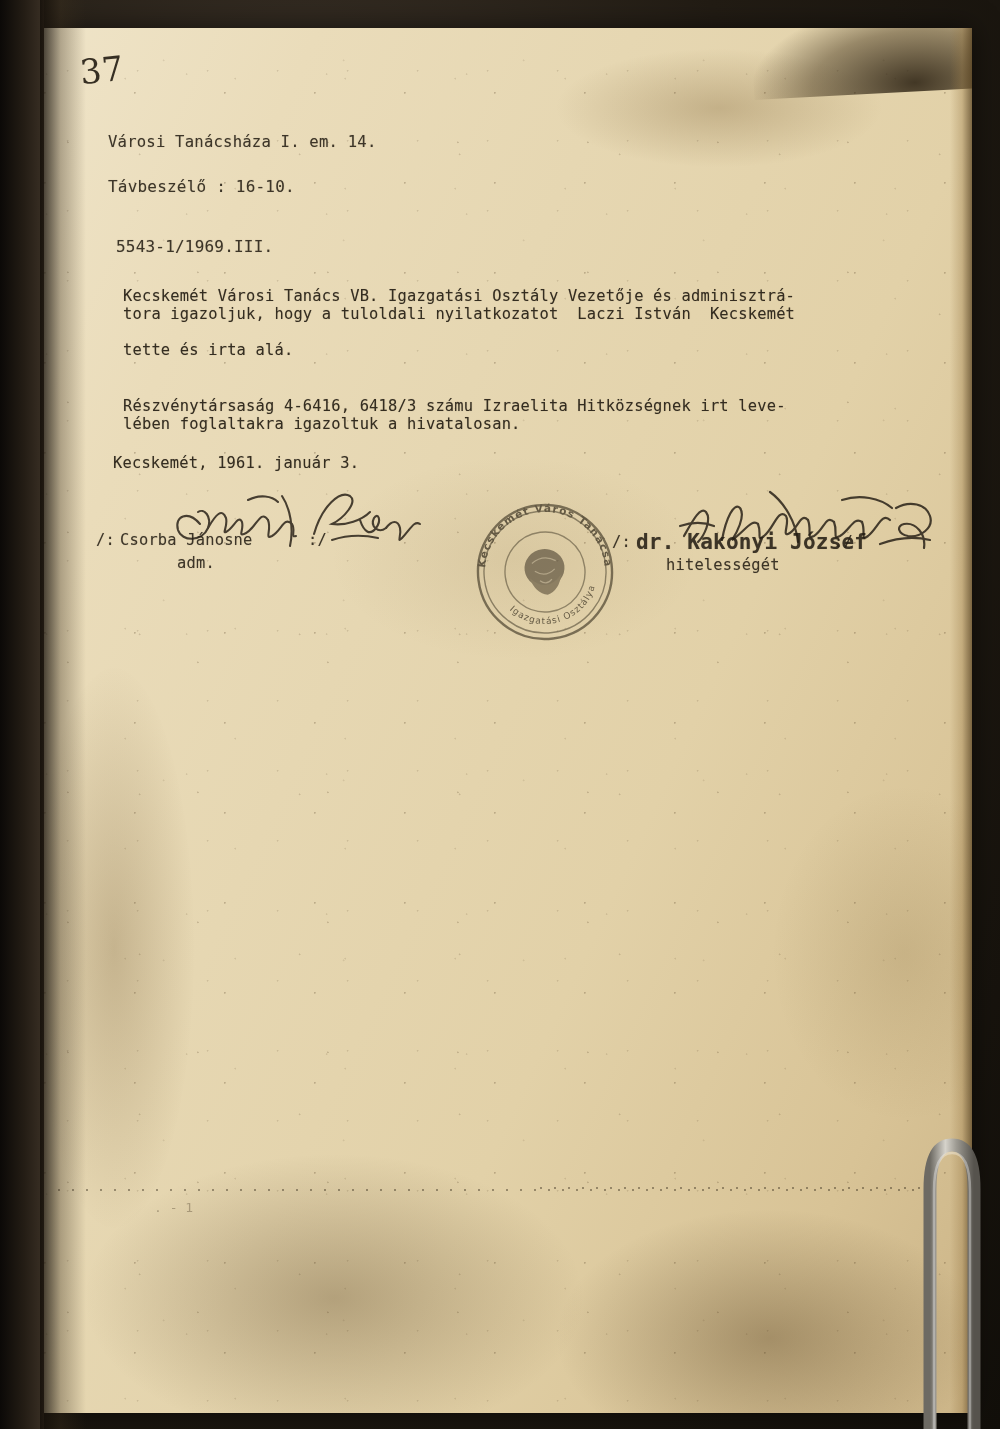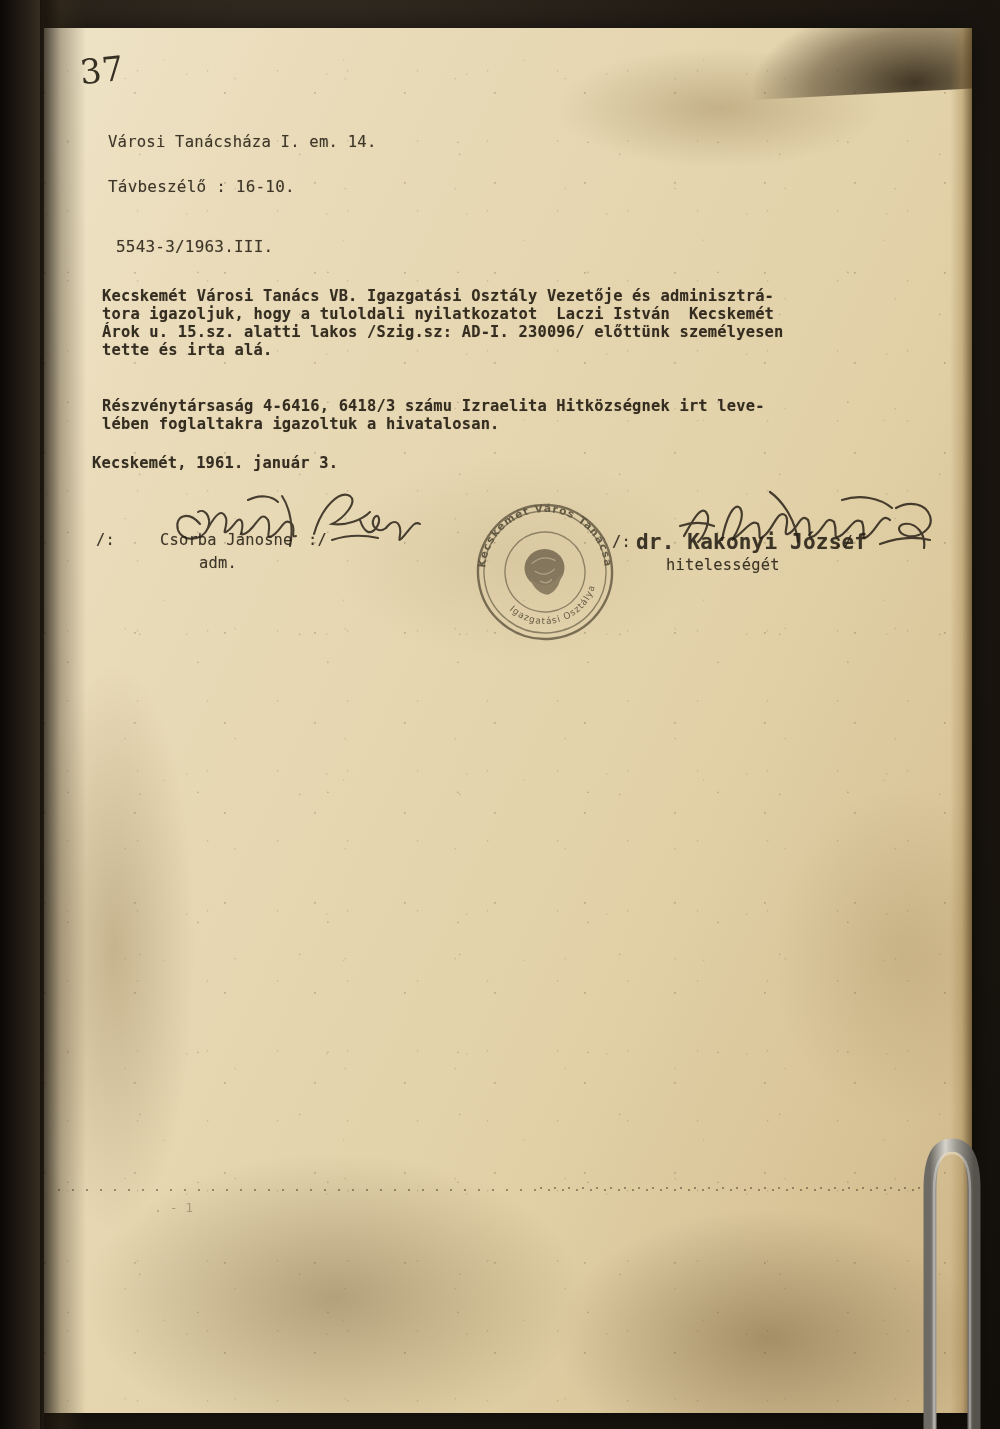--- a/index.html
+++ b/index.html
@@ -101,21 +101,21 @@
     position: absolute;
     color: #2b2419;
     font-family: "DejaVu Sans Mono", monospace;
     white-space: pre;
     line-height: 21px;
     font-size: 15.4px;
     letter-spacing: 0.2px;
     opacity: 0.9;
     text-shadow: 0 0 1px rgba(40,32,20,0.3);
   }
-  .bold { font-weight: bold; opacity: 0.95; }
+  .bold { font-weight: normal; opacity: 0.95; margin-left: 21px; }
 
   
   .folio {
     position: absolute;
     left: 46px; top: 22px;
     font-family: "DejaVu Serif", serif;
     font-size: 34px;
     color: #231c12;
     transform: rotate(-6deg);
     opacity: 0.9;
@@ -194,36 +194,35 @@
     <div class="speckle"></div>
     <div class="corner-damage"></div>
     <div class="page-right-edge"></div>
 
     <div class="folio">37</div>
 
     <div class="blk" style="left:74px; top:104px; font-size:15.6px;">Városi Tanácsháza I. em. 14.</div>
 
     <div class="blk" style="left:74px; top:148px; font-size:16px;">Távbeszélő : 16-10.</div>
 
-    <div class="blk" style="left:82px; top:208px; font-size:16px;">5543-3/1963.III.</div>
+    <div class="blk" style="left:82px; top:208px; font-size:16px;">5543-1/1969.III.</div>
 
     <div class="blk bold" style="left:68px; top:258px;">Kecskemét Városi Tanács VB. Igazgatási Osztály Vezetője és adminisztrá-</div>
     <div class="blk bold" style="left:68px; top:276px;">tora igazoljuk, hogy a tuloldali nyilatkozatot  Laczi István  Kecskemét</div>
-    <div class="blk bold" style="left:68px; top:294px;">Árok u. 15.sz. alatti lakos /Szig.sz: AD-I. 230096/ előttünk személyesen</div>
     <div class="blk bold" style="left:68px; top:312px;">tette és irta alá.</div>
 
     <div class="blk bold" style="left:68px; top:368px;">Részvénytársaság 4-6416, 6418/3 számu Izraelita Hitközségnek irt leve-</div>
     <div class="blk bold" style="left:68px; top:386px;text-align:right;">lében foglaltakra igazoltuk a hivatalosan.</div>
 
     <div class="blk bold" style="left:58px; top:425px;">Kecskemét, 1961. január 3.</div>
 
     <div class="blk" style="left:62px; top:502px; font-size:15.4px;">/:</div>
-    <div class="blk" style="left:86px; top:502px; font-size:15.4px;margin-left:40px;">Csorba Jánosne</div>
+    <div class="blk" style="left:86px; top:502px; font-size:15.4px;">Csorba Jánosne</div>
     <div class="blk" style="left:274px; top:502px; font-size:15.4px;">:/</div>
-    <div class="blk" style="left:165px; top:525px; font-size:15.4px;">adm.</div>
+    <div class="blk" style="left:143px; top:525px; font-size:15.4px;">adm.</div>
 
     <div class="blk" style="left:578px; top:504px; font-size:15.4px;">/:</div>
     <div class="blk" style="left:602px; top:504px; font-size:21px;font-weight:bold;">dr. Kakonyi József</div>
     <div class="blk" style="left:800px; top:504px; font-size:15.4px;">:/</div>
     <div class="blk" style="left:632px; top:527px; font-size:15.4px;">hitelességét</div>
 
     <div class="sig" style="left:130px; top:452px;">
       <svg width="260" height="80" viewBox="0 0 260 80">
         <g fill="none" stroke="#241d14" stroke-width="2.1" stroke-linecap="round">
           <path d="M36 44 C24 30, 10 36, 14 50 C18 62, 38 62, 44 48 C48 36, 40 28, 34 32"></path>

